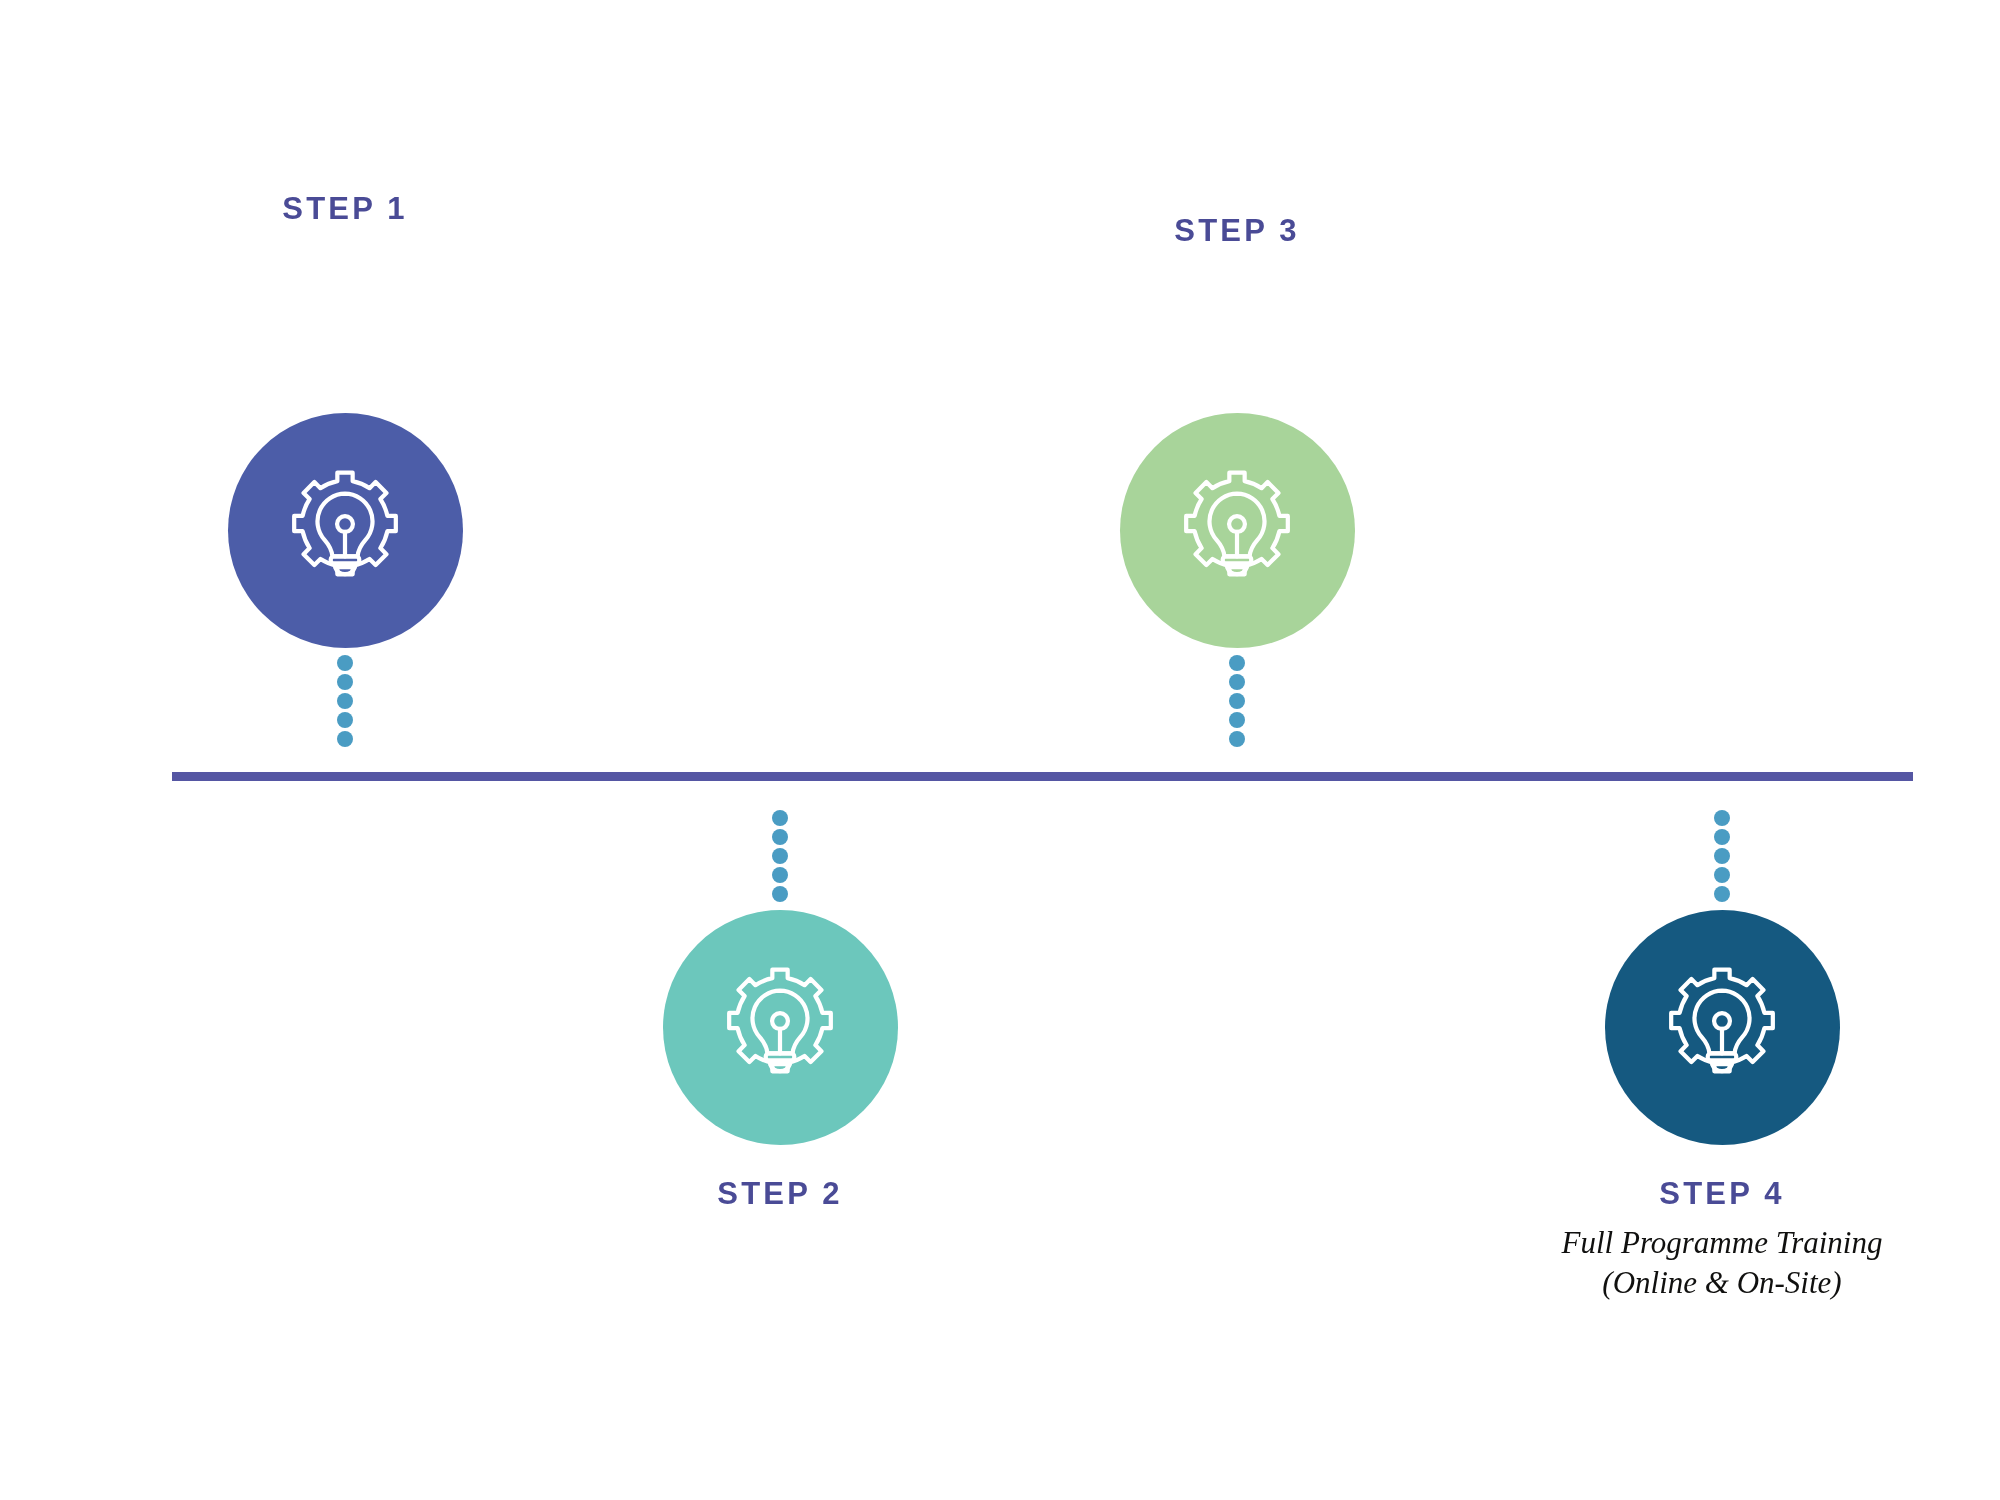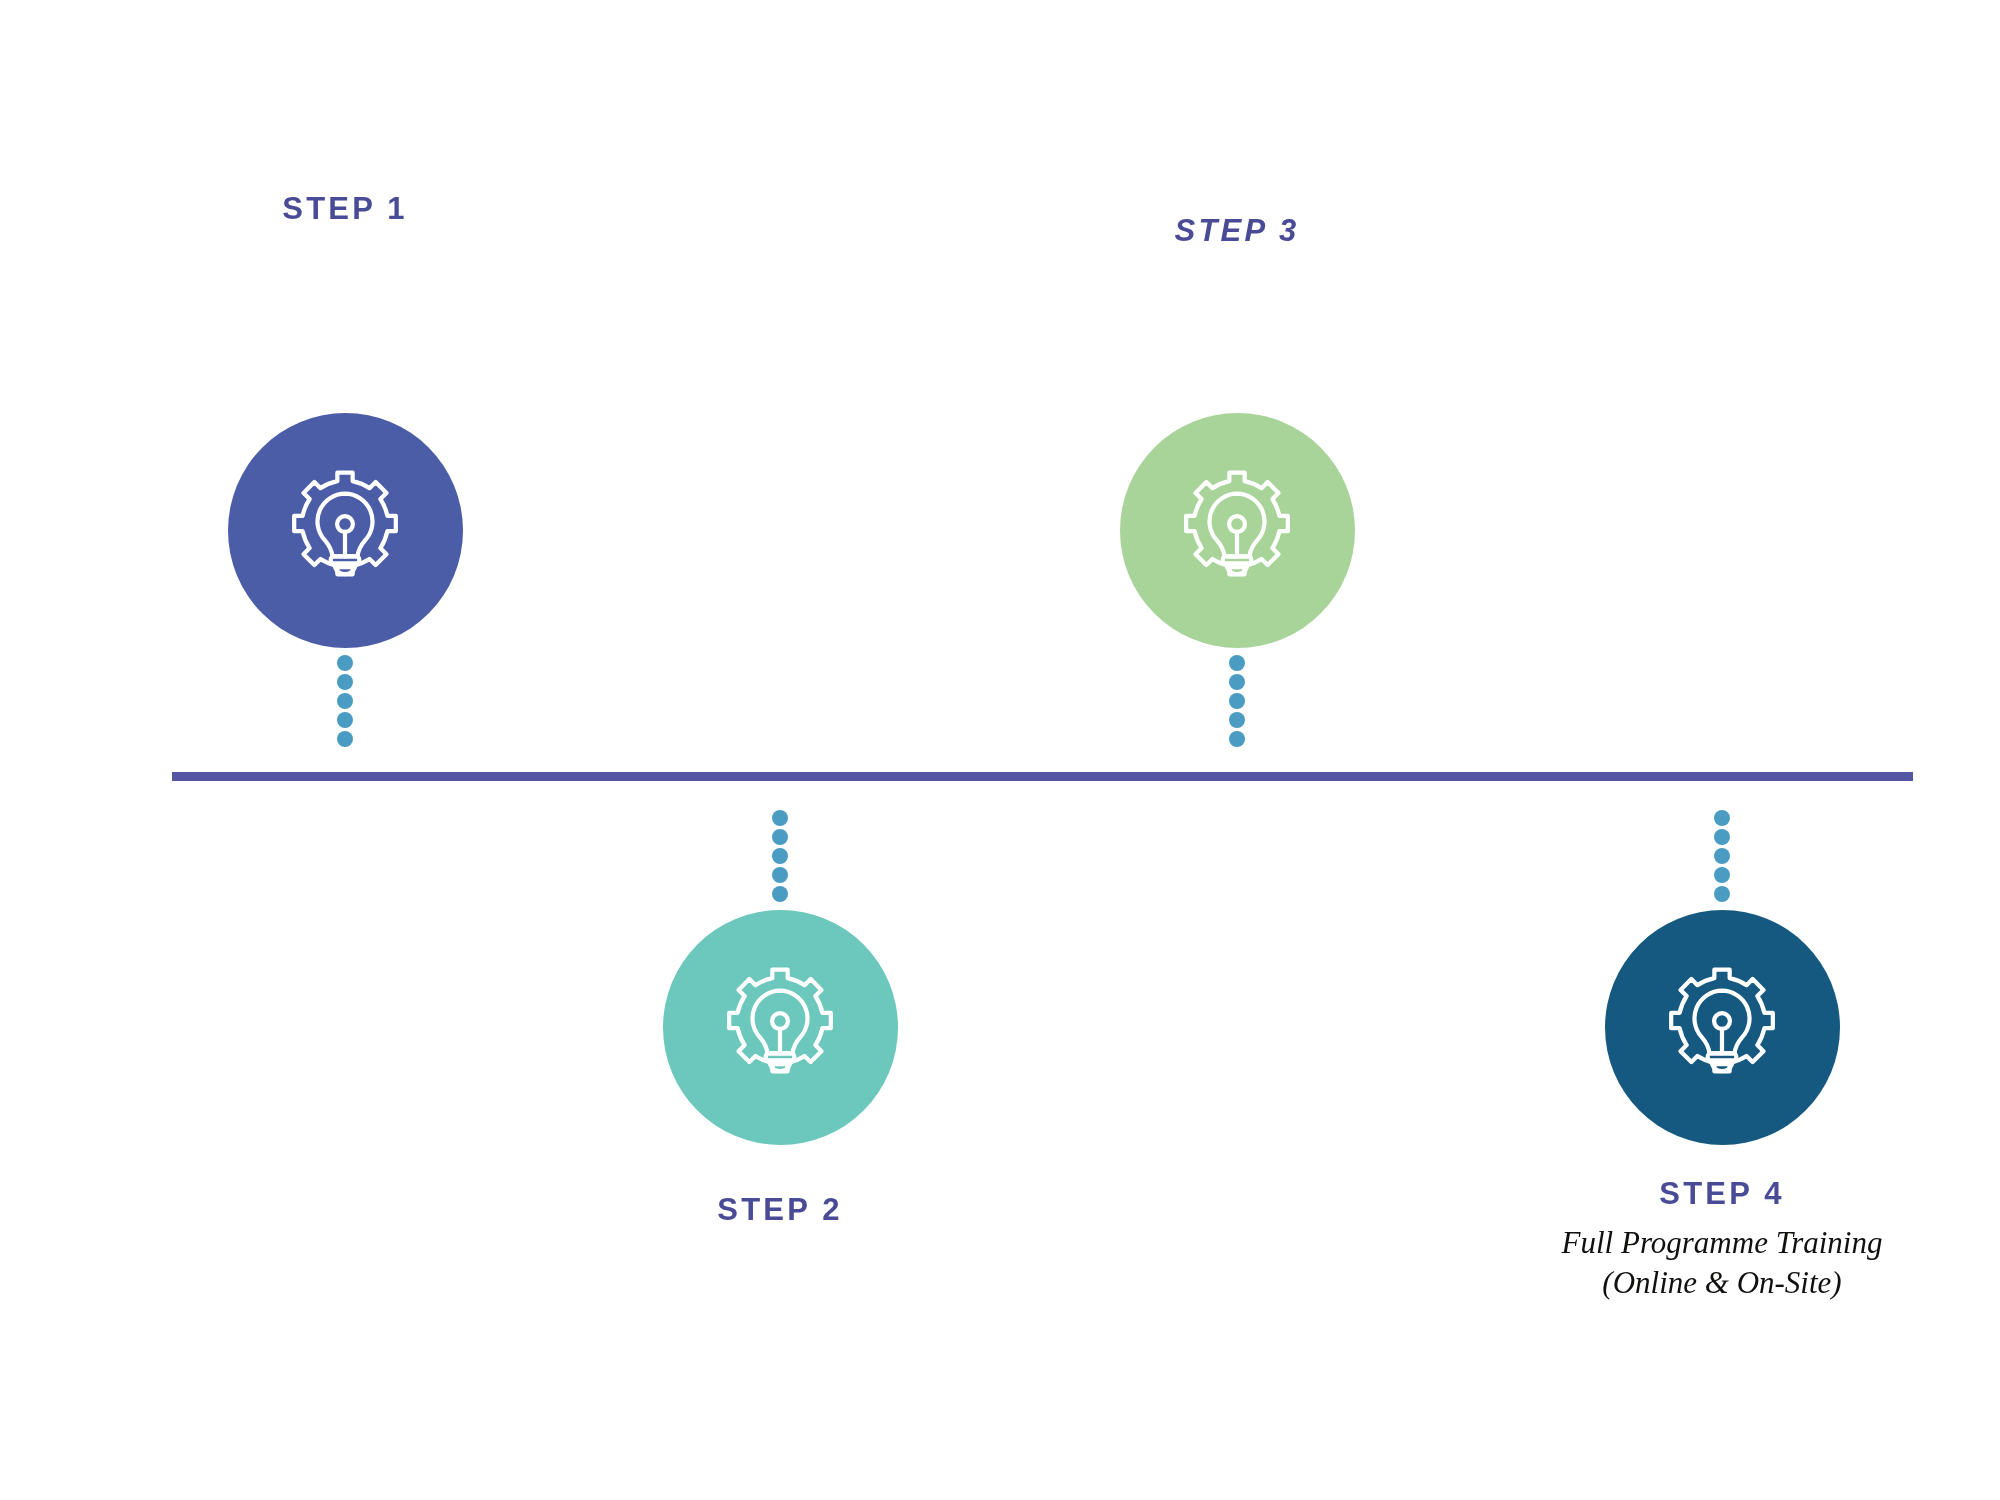--- a/index.html
+++ b/index.html
@@ -169,21 +169,21 @@
       </svg>
     </div>
     <div class="connector" style="top:-217px; height:92px;">
       <span class="dot" style="background: rgb(74, 156, 195);"></span>
       <span class="dot" style="background: rgb(74, 156, 195);"></span>
       <span class="dot" style="background: rgb(74, 156, 195);"></span>
       <span class="dot" style="background: rgb(74, 156, 195);"></span>
       <span class="dot" style="background: rgb(74, 156, 195);"></span>
     </div>
     <div class="step-text" style="top:150px;">
-      <p class="step-label" style="color: rgb(74, 75, 150); margin-top: 16px;">STEP 2</p>
+      <p class="step-label" style="color: rgb(74, 75, 150);">STEP 2</p>
     </div>
   </div>
 
   <div class="step-node above" style="left:1237px; top:530px;">
     <div class="step-circle" style="background: rgb(168, 212, 154);">
       <svg viewBox="0 0 100 100">
         <g fill="none" stroke="#ffffff" stroke-width="3.2" stroke-linejoin="round" stroke-linecap="round">
           <path d="M44.2 13.0 L44.2 6.6 L55.8 6.6 L55.8 13.0
                    A38 38 0 0 1 68.6 18.3 L73.2 13.7 L81.4 21.9 L76.8 26.5
                    A38 38 0 0 1 82.1 39.3 L88.5 39.3 L88.5 50.9 L82.1 50.9
@@ -204,21 +204,21 @@
       </svg>
     </div>
     <div class="connector" style="top:125px; height:92px;">
       <span class="dot" style="background: rgb(74, 156, 195);"></span>
       <span class="dot" style="background: rgb(74, 156, 195);"></span>
       <span class="dot" style="background: rgb(74, 156, 195);"></span>
       <span class="dot" style="background: rgb(74, 156, 195);"></span>
       <span class="dot" style="background: rgb(74, 156, 195);"></span>
     </div>
     <div class="step-text" style="top:-316px;">
-      <p class="step-label" style="color: rgb(74, 75, 150); font-style: italic;">STEP 3</p>
+      <p class="step-label" style="color: rgb(74, 75, 150);">STEP 3</p>
     </div>
   </div>
 
   <div class="step-node below" style="left:1722px; top:1027px;">
     <div class="step-circle" style="background: rgb(21, 89, 128);">
       <svg viewBox="0 0 100 100">
         <g fill="none" stroke="#ffffff" stroke-width="3.2" stroke-linejoin="round" stroke-linecap="round">
           <path d="M44.2 13.0 L44.2 6.6 L55.8 6.6 L55.8 13.0
                    A38 38 0 0 1 68.6 18.3 L73.2 13.7 L81.4 21.9 L76.8 26.5
                    A38 38 0 0 1 82.1 39.3 L88.5 39.3 L88.5 50.9 L82.1 50.9

